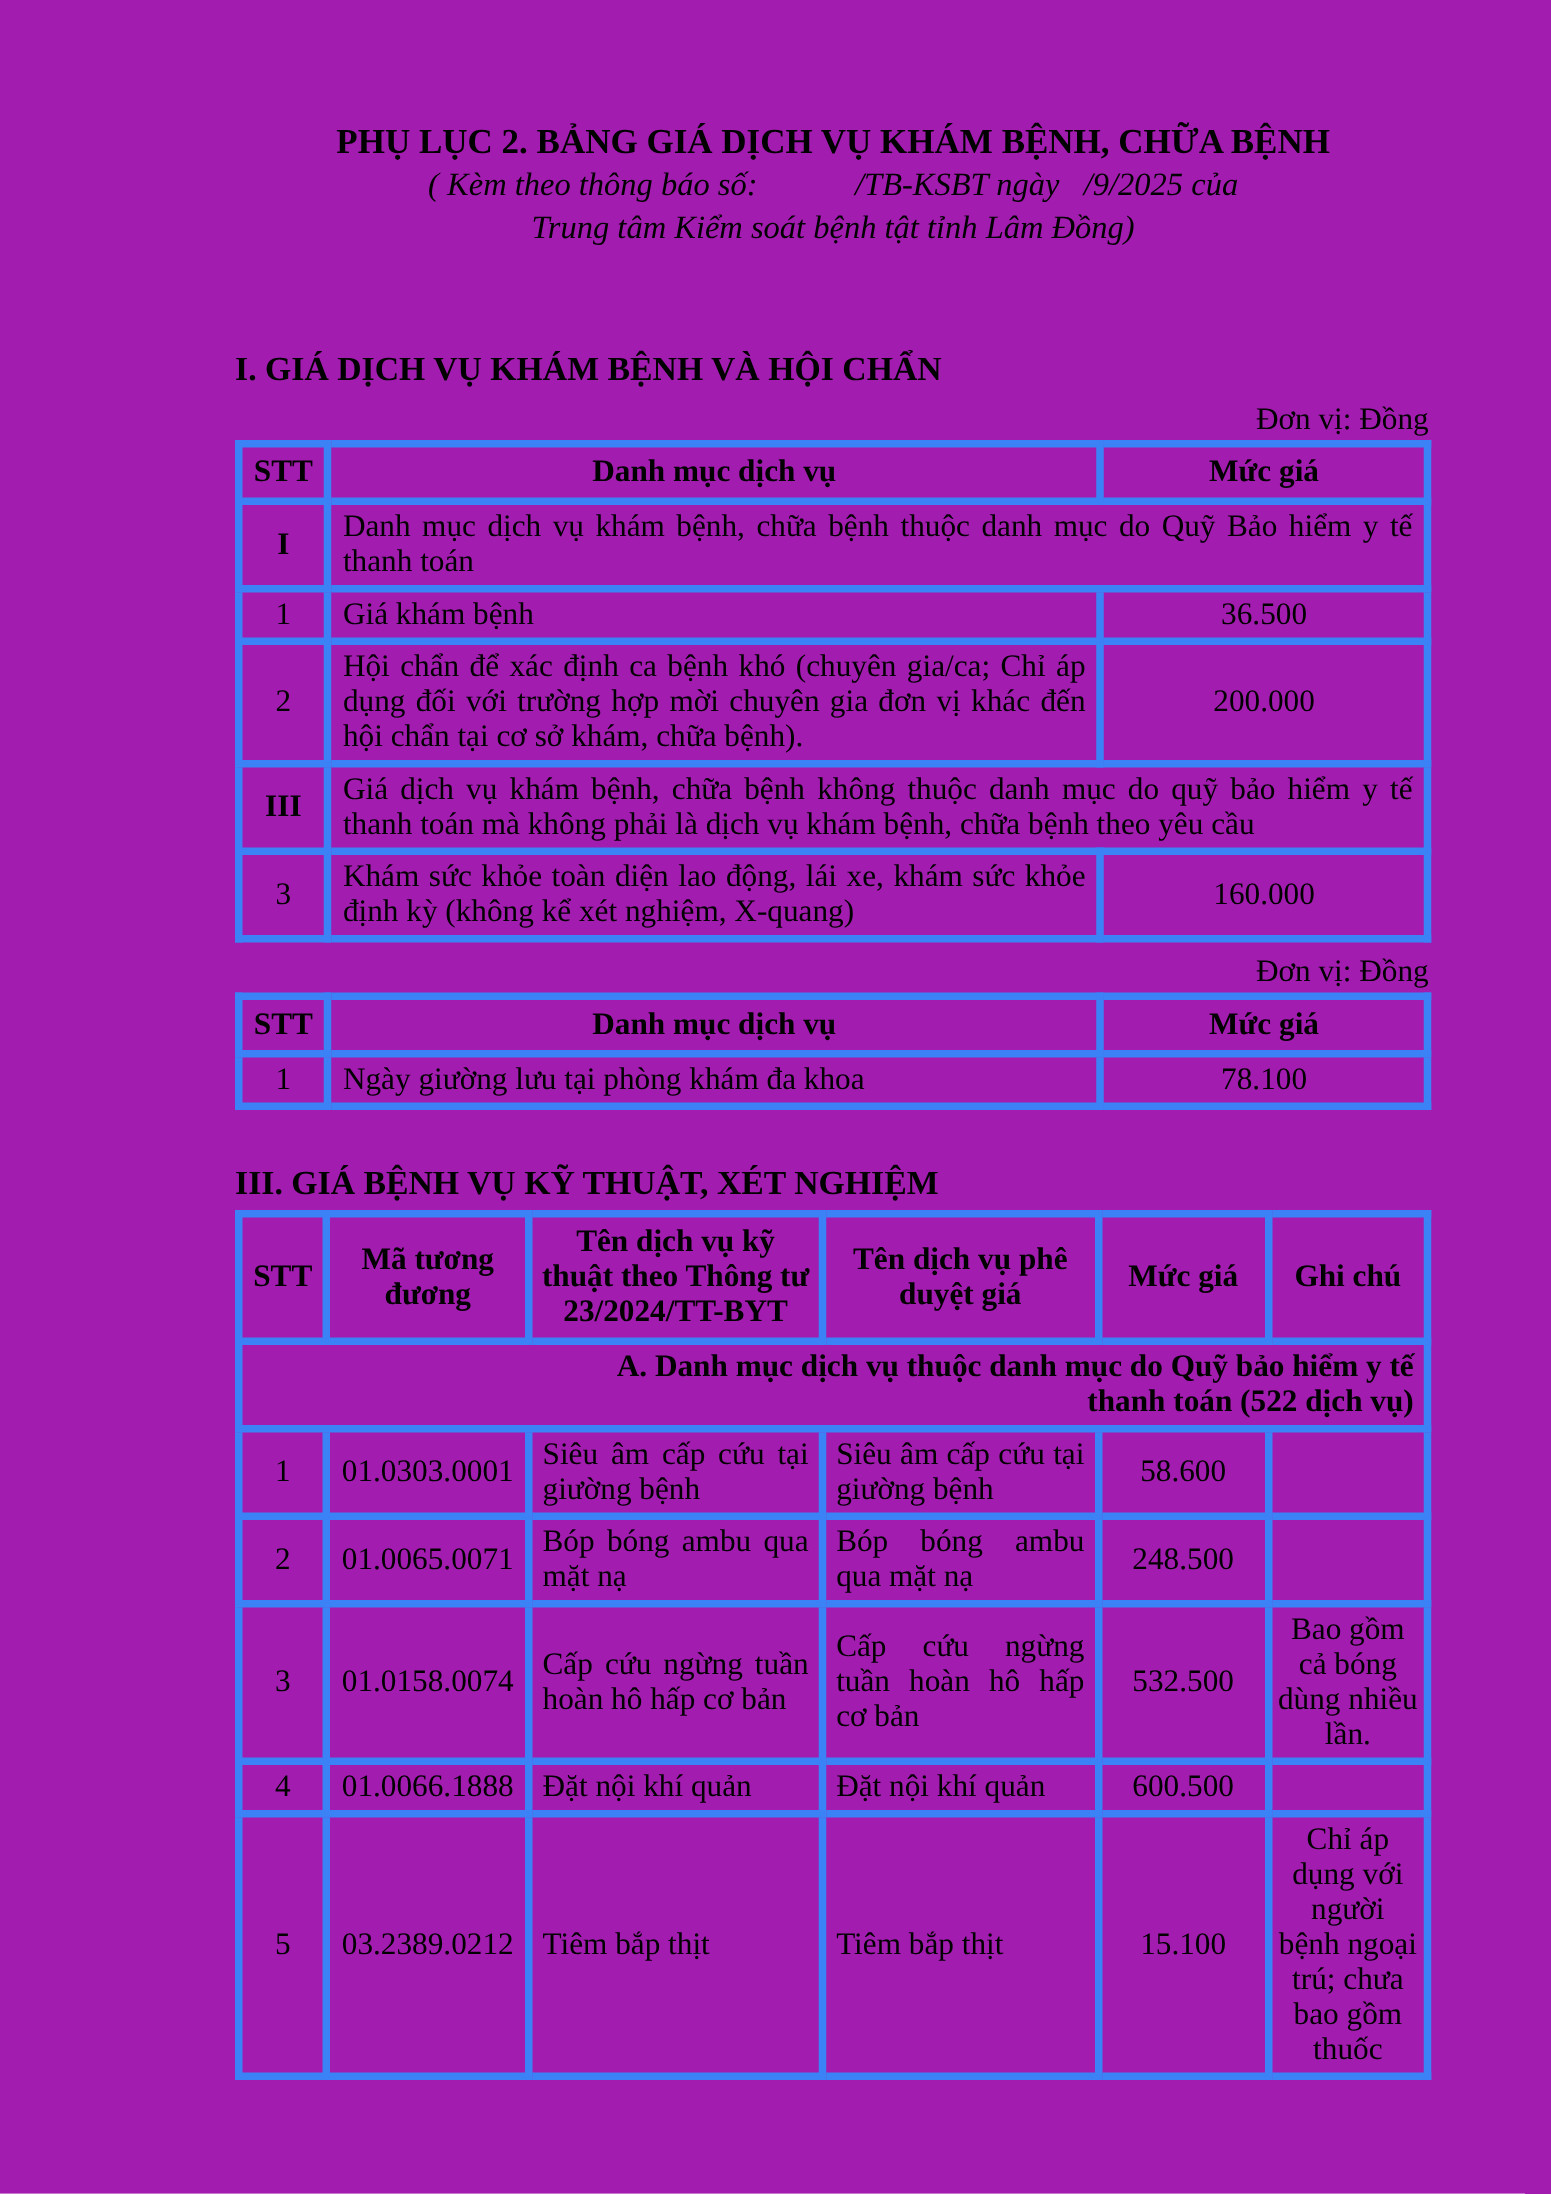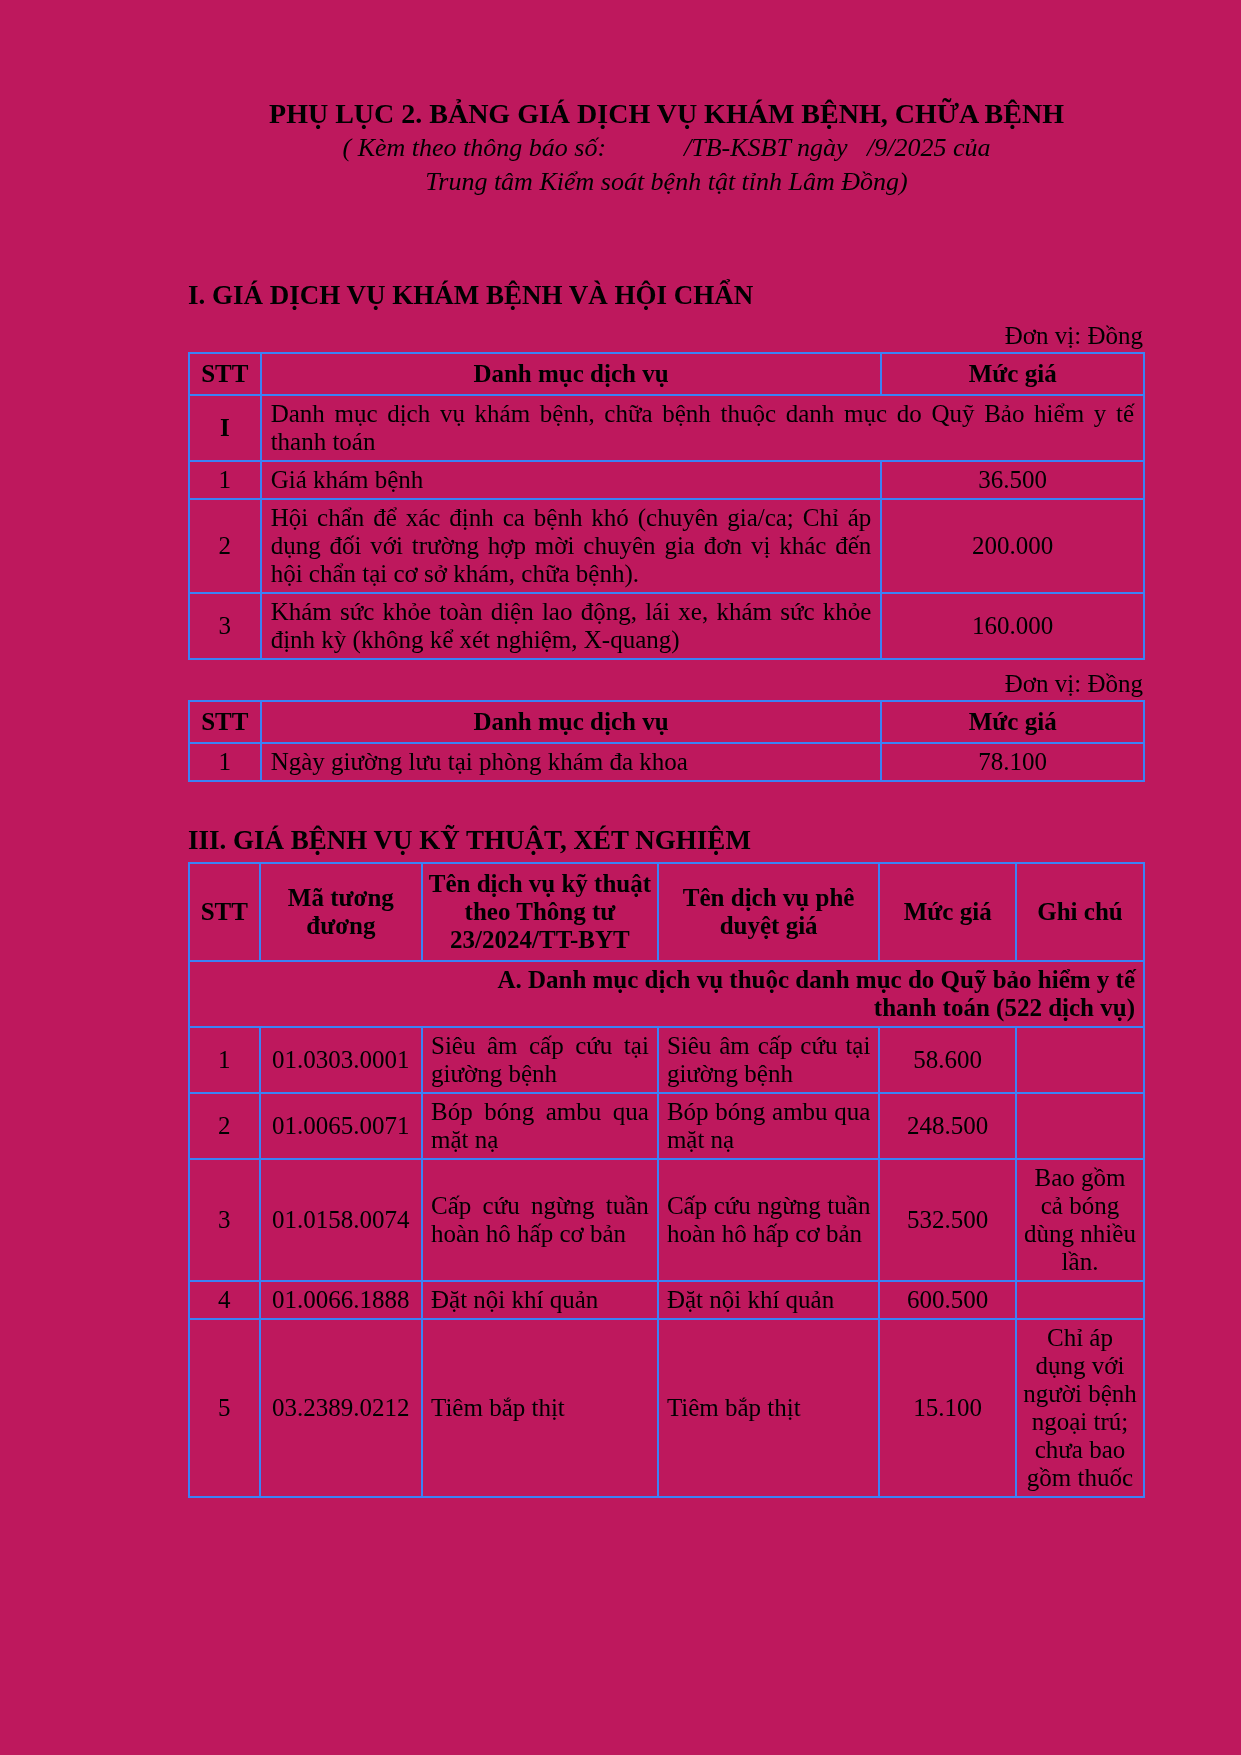--- a/index.html
+++ b/index.html
@@ -1,20 +1,20 @@
 <!DOCTYPE html>
 <html lang="vi"><head>
 <meta charset="utf-8">
 <style>
   html, body { margin: 0; padding: 0; background: #ffffff; }
   .page {
     position: relative;
     width: 1241px;
     height: 1755px;
-    background: #be185d;
+    background: #a21caf;
     color: #000000;
     font-family: "Liberation Serif", "DejaVu Serif", serif;
     font-size: 25px;
     line-height: 1.12;
     box-sizing: border-box;
     overflow: hidden;
     padding-top: 96px;
   }
   .content {
     margin-left: 188px;
@@ -48,21 +48,21 @@
     text-align: right;
     font-size: 25px;
     margin: 10px 2px 2px 0;
   }
   table.price-table {
     width: 100%;
     border-collapse: collapse;
     table-layout: fixed;
   }
   .price-table th, .price-table td {
-    border: 2px solid #3b82f6;
+    border: 6px solid #3b82f6;
     padding: 4px 9px;
     vertical-align: middle;
     font-size: 25px;
     line-height: 1.12;
     overflow: hidden;
   }
   .price-table th {
     font-weight: bold;
     text-align: center;
     padding: 6px 4px;
@@ -107,20 +107,24 @@
       </tr>
       <tr>
         <td class="c-center">1</td>
         <td class="c-justify">Giá khám bệnh</td>
         <td class="c-center">36.500</td>
       </tr>
       <tr>
         <td class="c-center">2</td>
         <td class="c-justify">Hội chẩn để xác định ca bệnh khó (chuyên gia/ca; Chỉ áp dụng đối với trường hợp mời chuyên gia đơn vị khác đến hội chẩn tại cơ sở khám, chữa bệnh).</td>
         <td class="c-center">200.000</td>
+      </tr>
+      <tr>
+        <td class="c-center b">III</td>
+        <td colspan="2" class="group-cell">Giá dịch vụ khám bệnh, chữa bệnh không thuộc danh mục do quỹ bảo hiểm y tế thanh toán mà không phải là dịch vụ khám bệnh, chữa bệnh theo yêu cầu</td>
       </tr>
       <tr>
         <td class="c-center">3</td>
         <td class="c-justify">Khám sức khỏe toàn diện lao động, lái xe, khám sức khỏe định kỳ (không kể xét nghiệm, X-quang)</td>
         <td class="c-center">160.000</td>
       </tr>
     </tbody>
       </table>
 
     <p class="unit-label">Đơn vị: Đồng</p>

